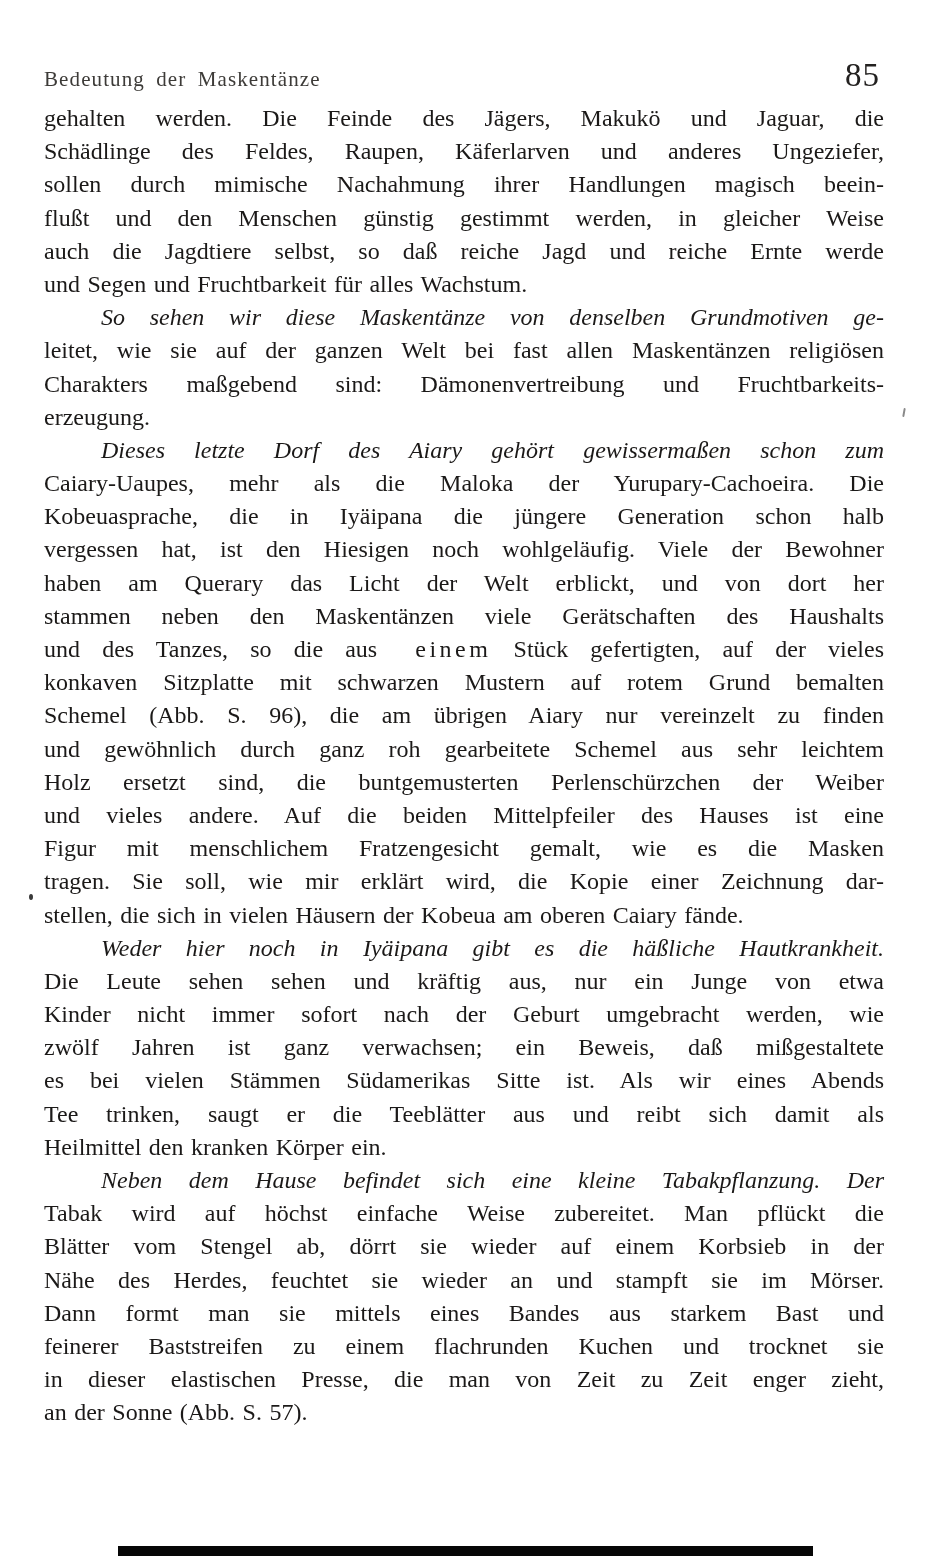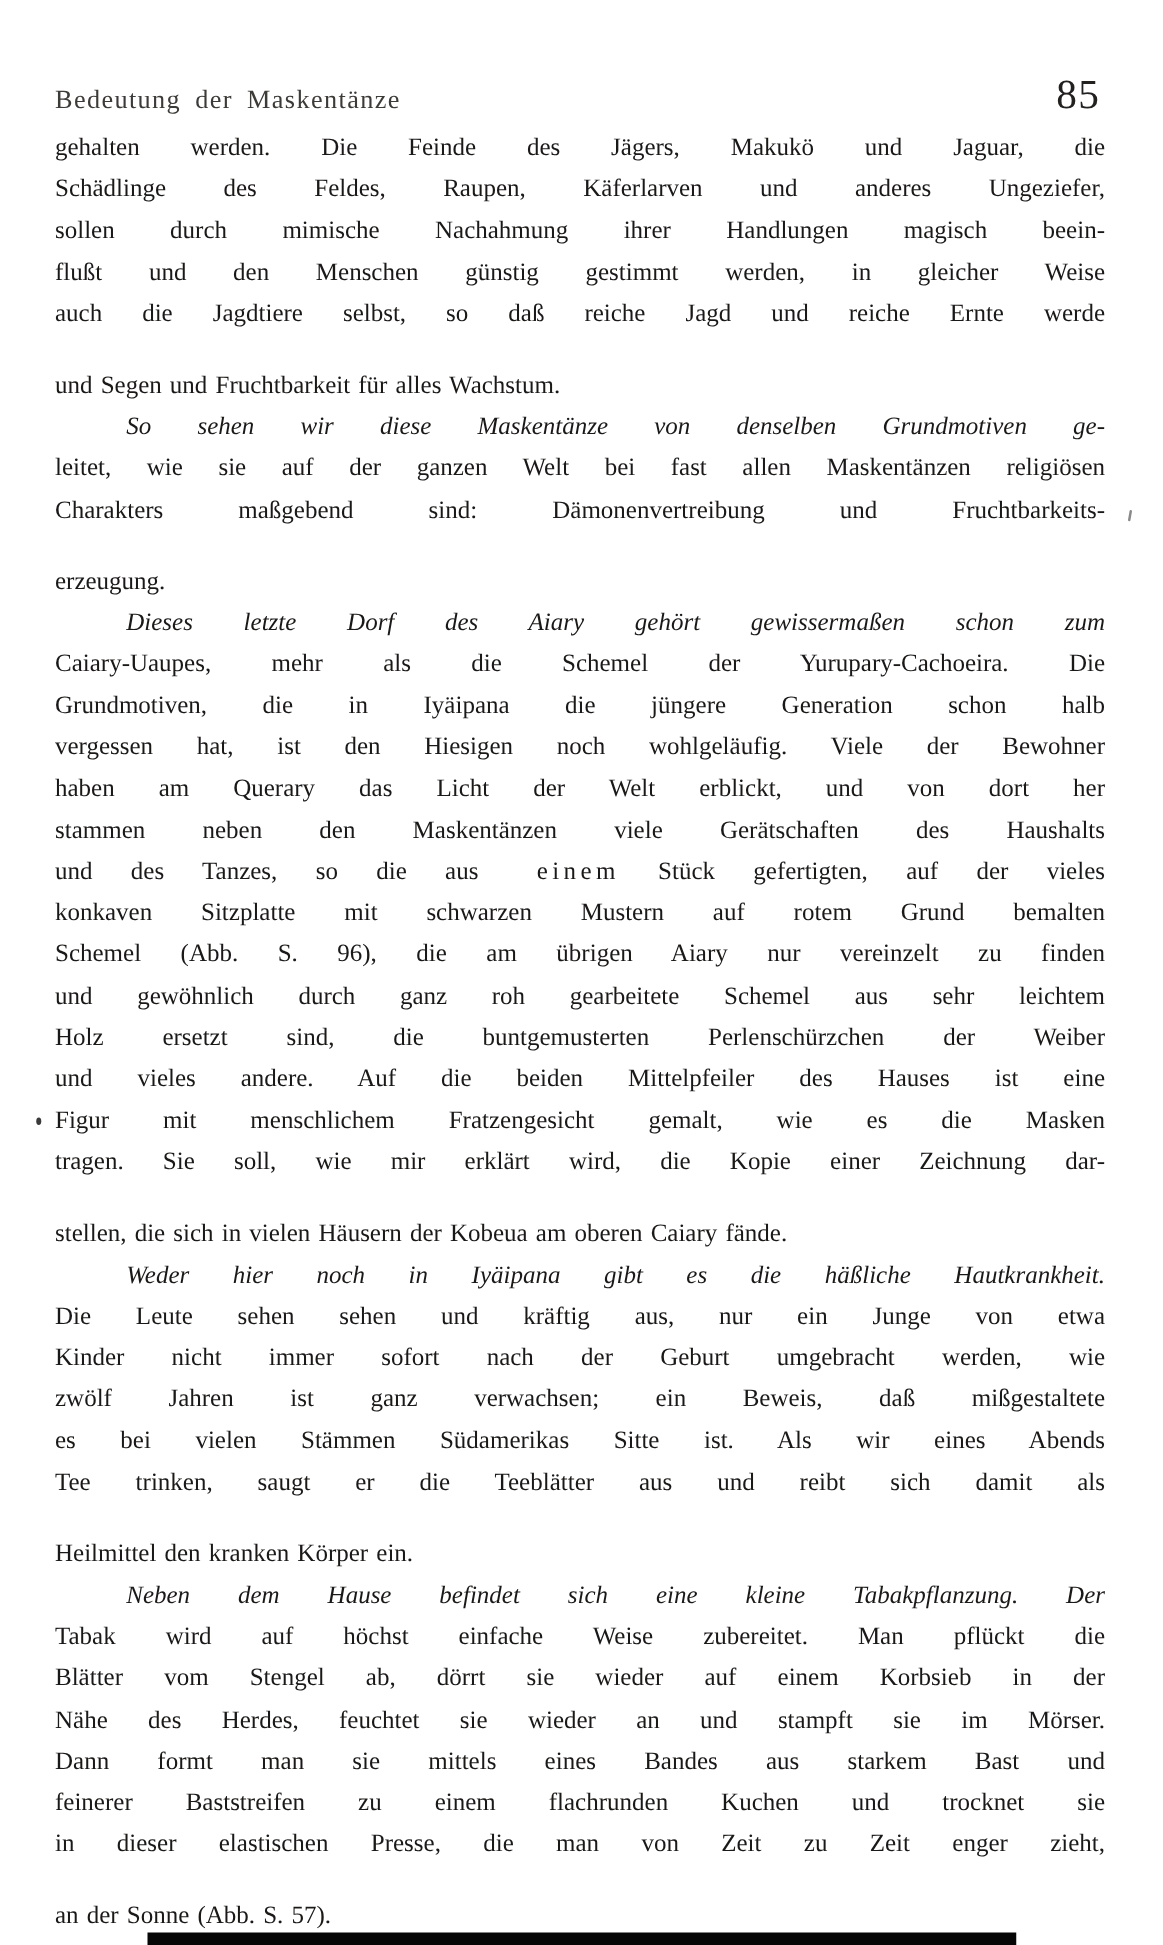--- a/index.html
+++ b/index.html
@@ -36,33 +36,33 @@
     font-size: 33px;
     color: #232120;
     letter-spacing: 1px;
   }
   
   .text-block {
     position: absolute;
     left: 44px;
     top: 102px;
     width: 840px;
-    font-size: 20px;
+    font-size: 24px;
     line-height: 33.2px;
     word-spacing: 1.5px;
   }
   .line {
     height: 33.2px;
     text-align: justify;
     text-align-last: justify;
     white-space: normal;
     overflow: visible;
   }
   .line.indent { text-indent: 57px; font-style: italic; }
-  .line.last   { text-align: left; text-align-last: left; margin-top: 24px; }
+  .line.last   { text-align: left; text-align-last: left; }
   .spaced      { letter-spacing: 3.5px; margin-left: 16px; }
   
   .artifact-dot {
     position: absolute;
     left: 29px;
     top: 894px;
     width: 4px;
     height: 6px;
     background: #3a3a3a;
     border-radius: 50%;
@@ -99,22 +99,22 @@
     <div class="line">Schädlinge des Feldes, Raupen, Käferlarven und anderes Ungeziefer,</div>
     <div class="line">sollen durch mimische Nachahmung ihrer Handlungen magisch beein-</div>
     <div class="line">flußt und den Menschen günstig gestimmt werden, in gleicher Weise</div>
     <div class="line">auch die Jagdtiere selbst, so daß reiche Jagd und reiche Ernte werde</div>
     <div class="line last">und Segen und Fruchtbarkeit für alles Wachstum.</div>
     <div class="line indent">So sehen wir diese Maskentänze von denselben Grundmotiven ge-</div>
     <div class="line">leitet, wie sie auf der ganzen Welt bei fast allen Maskentänzen religiösen</div>
     <div class="line">Charakters maßgebend sind: Dämonenvertreibung und Fruchtbarkeits-</div>
     <div class="line last">erzeugung.</div>
     <div class="line indent">Dieses letzte Dorf des Aiary gehört gewissermaßen schon zum</div>
-    <div class="line">Caiary-Uaupes, mehr als die Schemel der Yurupary-Cachoeira.  Die</div>
-    <div class="line">Grundmotiven, die in Iyäipana die jüngere Generation schon halb</div>
+    <div class="line">Caiary-Uaupes, mehr als die Maloka der Yurupary-Cachoeira.  Die</div>
+    <div class="line">Kobeuasprache, die in Iyäipana die jüngere Generation schon halb</div>
     <div class="line">vergessen hat, ist den Hiesigen noch wohlgeläufig.  Viele der Bewohner</div>
     <div class="line">haben am Querary das Licht der Welt erblickt, und von dort her</div>
     <div class="line">stammen neben den Maskentänzen viele Gerätschaften des Haushalts</div>
     <div class="line"><span>und des Tanzes, so die aus </span><span class="spaced">einem</span><span> Stück gefertigten, auf der vieles</span></div>
     <div class="line">konkaven Sitzplatte mit schwarzen Mustern auf rotem Grund bemalten</div>
     <div class="line">Schemel (Abb. S. 96), die am übrigen Aiary nur vereinzelt zu finden</div>
     <div class="line">und gewöhnlich durch ganz roh gearbeitete Schemel aus sehr leichtem</div>
     <div class="line">Holz ersetzt sind, die buntgemusterten Perlenschürzchen der Weiber</div>
     <div class="line">und vieles andere.  Auf die beiden Mittelpfeiler des Hauses ist eine</div>
     <div class="line">Figur mit menschlichem Fratzengesicht gemalt, wie es die Masken</div>

